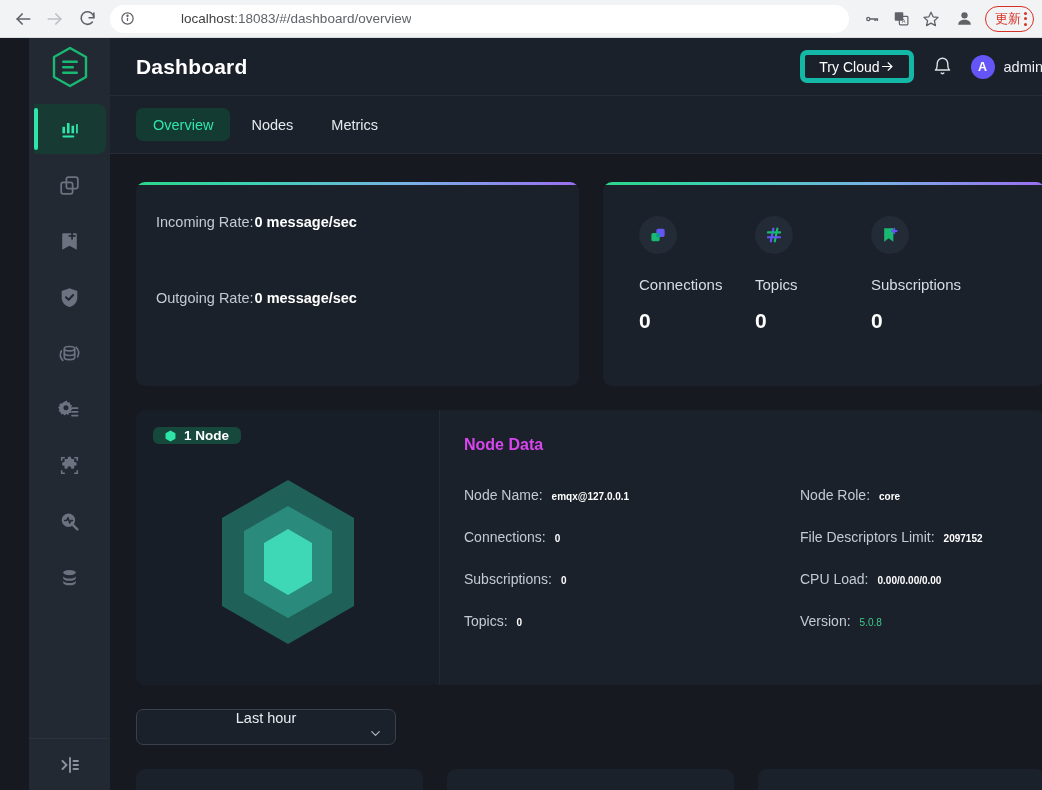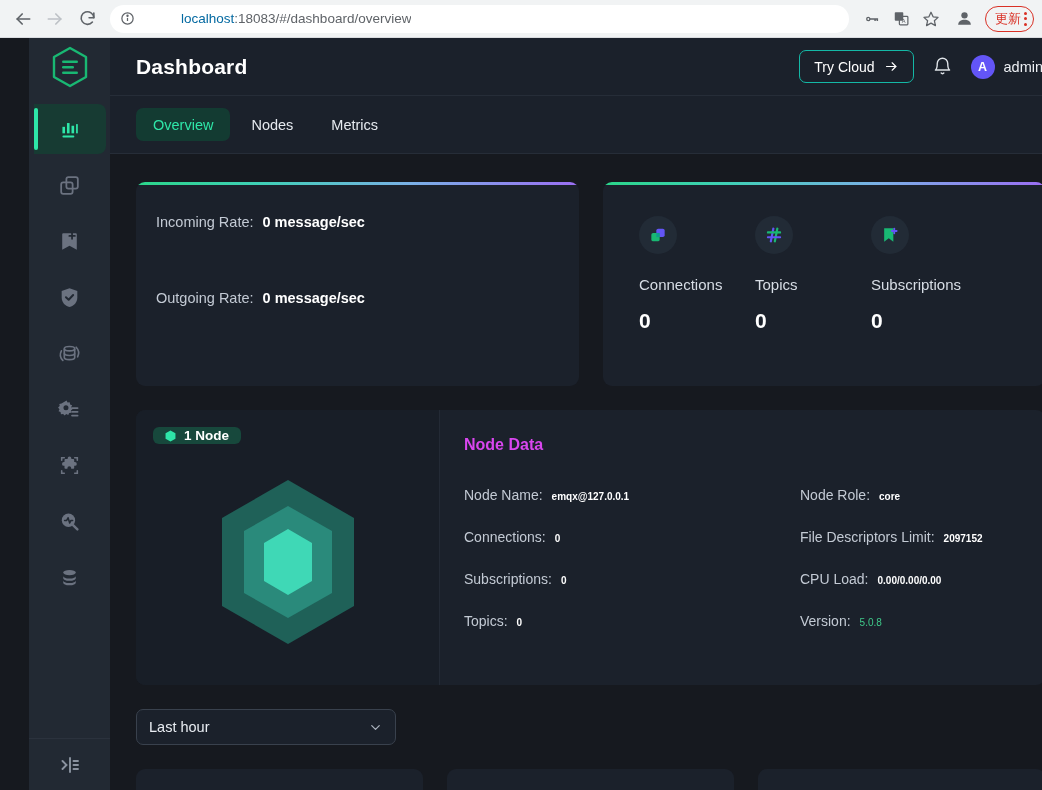--- a/index.html
+++ b/index.html
@@ -26,21 +26,21 @@
   .omnibox{
     flex:1 1 auto; height:28px; background:#fff; border-radius:14px;
     display:flex; align-items:center; padding:0 10px; gap:8px;
     margin:0 6px; min-width:0;
   }
   .omnibox .info-ico{ color:#5f6368; flex:none; display:flex; }
   .omnibox .url{
     font-size:13.5px; color:#5f6368; white-space:nowrap;
     overflow:hidden; text-overflow:ellipsis;
   }
-  .omnibox .url b{ color:#0369a1; font-weight:400;padding-left:38px; }
+  .omnibox .url b{ color:#404040; font-weight:400;padding-left:38px; }
   .bar-icons{ display:flex; align-items:center; gap:2px; flex:none; }
   .bar-ico{
     width:28px;height:28px;display:flex;align-items:center;justify-content:center;
     color:#5f6368;
   }
   .profile-ico{
     width:30px;height:30px;display:flex;align-items:center;justify-content:center;
     color:#5f6368; margin:0 2px;
   }
   .update-pill{
@@ -81,22 +81,22 @@
   
   .main{ flex:1 1 auto; min-width:0; display:flex; flex-direction:column; background:#16191f; }
 
   .topbar{
     height:58px; flex:none; display:flex; align-items:center;
     padding:0 28px 0 26px; background:#1b212b; border-bottom:1px solid #262d38;
   }
   .page-title{ font-size:21px; font-weight:bold; color:#fff; letter-spacing:.2px; }
   .topbar-right{ margin-left:auto; display:flex; align-items:center; gap:16px; }
   .cloud-btn{
-    display:flex;align-items:center;gap:9px;
-    border:1px solid #14b8a6; border-radius:7px;
+    display:flex;align-items:center;
+    border:5px solid #14b8a6; border-radius:7px;
     height:33px; padding:0 14px; color:#fff; font-size:14px; white-space:nowrap;
   }
   .bell{ color:#dfe3e8; display:flex; align-items:center; padding:2px; }
   .user-box{ display:flex; align-items:center; gap:9px; }
   .avatar{
     width:24px;height:24px;border-radius:50%;background:#6355f6;
     display:flex;align-items:center;justify-content:center;
     color:#fff; font-size:12.5px; font-weight:bold;
   }
   .user-name{ color:#eceff3; font-size:14.5px; }
@@ -120,21 +120,21 @@
   .row{ display:flex; gap:24px; }
   .card{
     background:#1b212b; border-radius:9px; position:relative;
     overflow:hidden;
   }
   .card.grad::before{
     content:""; position:absolute; left:0; right:0; top:0; height:3px;
     background:linear-gradient(90deg,#2bd68a 0%,#3fd0b6 28%,#7ab0e6 62%,#9b6ef3 100%);
   }
   .card-rate{ width:443px; height:204px; padding:32px 0 0 20px; }
-  .rate-line{ display:flex; align-items:baseline; gap:9px; margin-bottom:60px; }
+  .rate-line{ display:flex; align-items:baseline; gap:1px; margin-bottom:60px; }
   .rate-label{ color:#c3cad4; font-size:14.5px; }
   .rate-value{ color:#fff; font-size:14.5px; font-weight:bold; }
 
   .card-stats{ flex:1 1 auto; height:204px; padding:34px 0 0 0; }
   .stats-grid{ display:flex; padding-left:36px; }
   .stat{ width:116px; }
   .stat-ico{
     width:38px;height:38px;border-radius:50%;background:#222b36;
     display:flex;align-items:center;justify-content:center;margin-bottom:22px;
   }
@@ -168,21 +168,21 @@
   .nd-row{ display:flex; align-items:baseline; gap:9px; margin-bottom:26px; }
   .nd-label{ color:#c3cad4; font-size:14px; white-space:nowrap; }
   .nd-value{ color:#fff; font-size:10px; font-weight:bold; white-space:nowrap; }
   .nd-value.green{ color:#3fc98a; font-weight:normal; }
 
   
   .period-row{ margin-top:24px; }
   .select{
     width:260px; height:36px; border:1px solid #39414d; border-radius:7px;
     background:#1b212b; display:flex; align-items:center; padding:0 12px;
-    color:#e9edf2; font-size:14.5px;
+    color:#e9edf2; font-size:14.5px;flex-direction:column;
   }
   .select .chev{ margin-left:auto; color:#aab2bd; display:flex; }
 
   
   .bottom-row{ display:flex; gap:24px; margin-top:24px; }
   .bottom-card{ flex:1 1 0; height:60px; background:#1b212b; border-radius:9px; }
 
   
   .scrollbar-track{
     position:absolute; right:0; top:0; width:9px; height:752px; background:#16191f;

